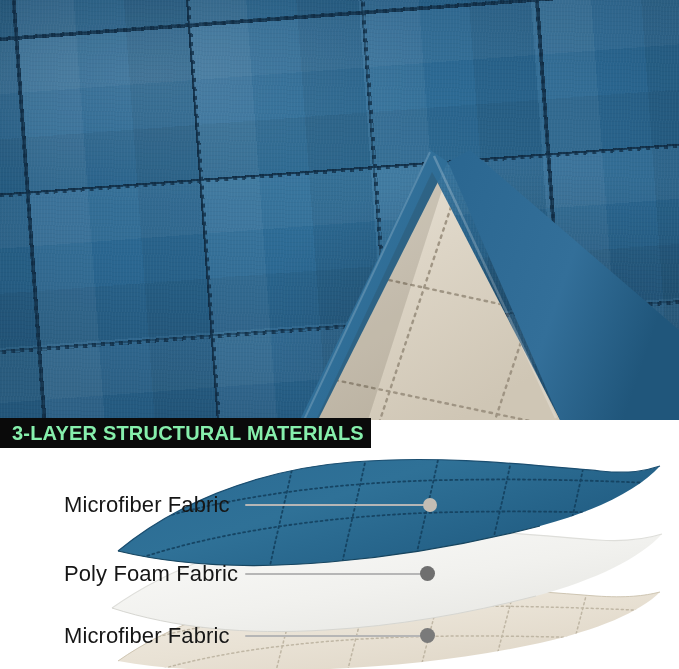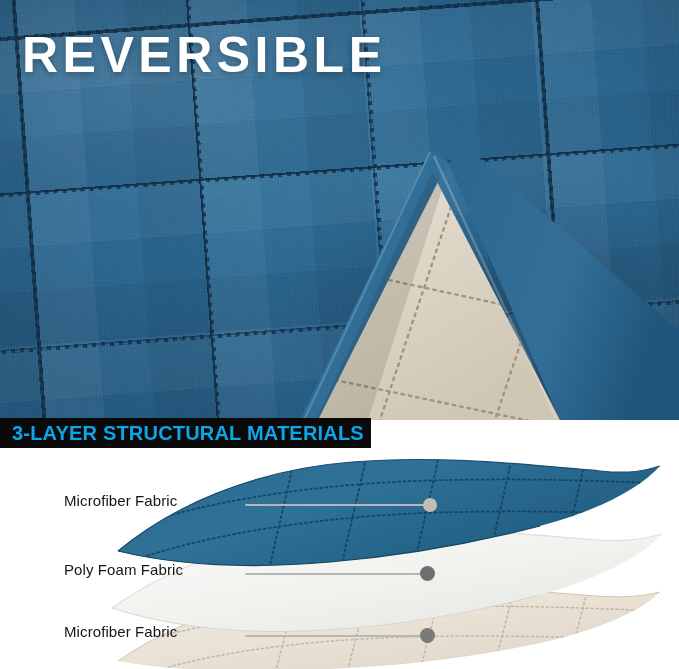--- a/index.html
+++ b/index.html
@@ -82,31 +82,31 @@
     white-space:nowrap;
   }
 
   
   #banner{
     position:absolute;left:0;top:418px;width:371px;height:30px;
     background:#0a0a0a;
     display:flex;align-items:center;
   }
   #banner .banner-text{
-    color:#0ea5e9;font-size:20px;font-weight:bold;letter-spacing:.2px;
+    color:#86efac;font-size:20px;font-weight:bold;letter-spacing:.2px;
     padding-left:12px;white-space:nowrap;
   }
 
   
   #diagram{
     position:absolute;left:0;top:448px;width:679px;height:221px;background:#ffffff;
   }
   .layer-label{
     position:absolute;
-    color:#161616;font-size:15px;font-weight:normal;white-space:nowrap;
+    color:#161616;font-size:22px;font-weight:normal;white-space:nowrap;
     letter-spacing:.1px;
   }
   .leader{
     position:absolute;height:2px;background:#b6b6b6;border-radius:1px;
   }
   .dot{
     position:absolute;border-radius:50%;
   }
   .svg-layers{position:absolute;left:0;top:0;width:679px;height:221px;}
 </style>
@@ -159,21 +159,20 @@
       <polygon points="430,150 300,420 318,420 448,162" fill="url(#flapG)"></polygon>
 
       <polygon points="448,162 560,420 679,420 679,330 470,150" fill="url(#flapG2)"></polygon>
 
       <path d="M434,156 L556,418" stroke="rgba(255,255,255,.22)" stroke-width="2.5" fill="none"></path>
       <path d="M430,152 L304,420" stroke="rgba(255,255,255,.18)" stroke-width="2" fill="none"></path>
 
       <polygon points="432,172 316,420 368,420 442,190" fill="rgba(40,30,15,.13)"></polygon>
     </svg>
 
-    <div class="photo-title">REVERSIBLE</div>
   </div>
 
   <div id="banner">
     <span class="banner-text">3-LAYER STRUCTURAL MATERIALS</span>
   </div>
 
   <div id="diagram">
 
     <svg class="svg-layers" viewBox="0 0 679 221" preserveAspectRatio="none">
       <defs>

